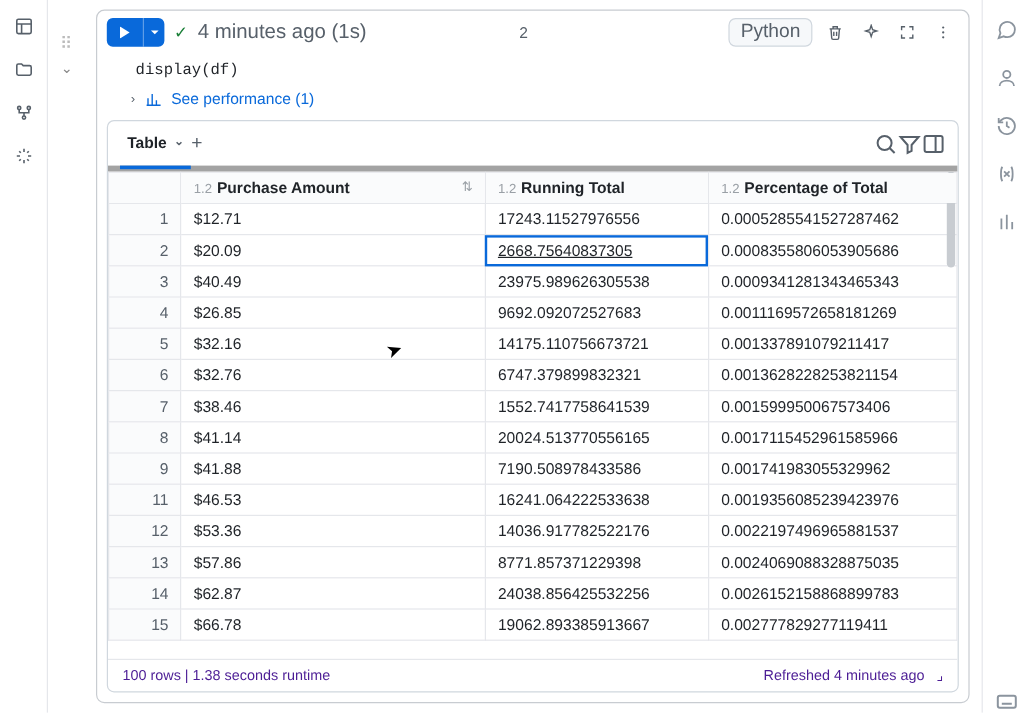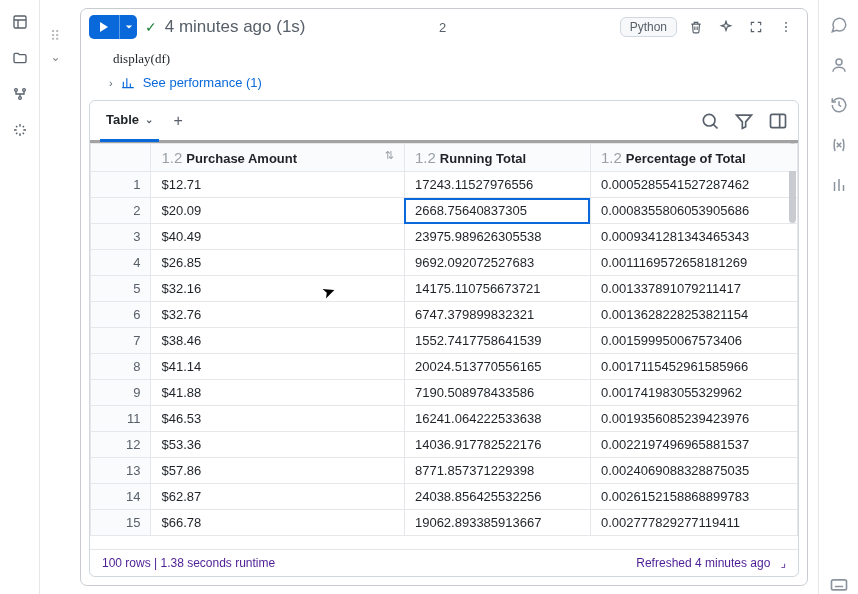--- a/index.html
+++ b/index.html
@@ -63,28 +63,28 @@
   color: #fff;
 }
 .run-dd {
   width: 18px; display: flex; align-items: center; justify-content: center;
   color: #fff; border-left: 1px solid rgba(255,255,255,.35);
 }
 .check { color: #1a7f37; font-size: 14px; }
 .elapsed { color: #57606a; font-size: 17px; }
 .cell-count { flex: 1; text-align: center; color: #57606a; font-size: 13px; }
 .lang-pill {
-  color: #57606a; font-size: 12px;
+  color: #57606a; font-size: 16px;
   border: 1px solid #d0d7de; border-radius: 6px;
   padding: 2px 9px; background: #f6f8fa; margin-left: 40px;
 }
 .cell-tbtn { width: 22px; height: 22px; display: flex; align-items: center; justify-content: center; color: #57606a; cursor: pointer; border-radius: 4px; }
 .code-area {
   padding: 4px 8px 4px 32px;
-  font-family: Liberation Serif, serif;
+  font-family: Liberation Mono, monospace;
   font-size: 13px;
   line-height: 20px;
 }
 .tok-fn { color: #1f2328; }
 .tok-paren { color: #1f2328; }
 .tok-var { color: #1f2328; }
 .perf-row {
   display: flex; align-items: center; gap: 8px;
   padding: 2px 0 8px 28px;
   color: #0969da; font-size: 13px;
@@ -97,22 +97,22 @@
   border-radius: 6px;
   display: flex;
   flex-direction: column;
   flex: 1;
   overflow: hidden;
 }
 .tabbar {
   display: flex; align-items: center;
   height: 42px;
   padding: 0 10px;
-  gap: 14px;
-  border-bottom: 3px solid #a3a3a3;
+  gap: 0;
+  border-bottom: 5px solid #a3a3a3;
 }
 .tab {
   display: flex; align-items: center; gap: 6px;
   height: 42px;
   padding: 0 6px;
   font-size: 13px; font-weight: 600;
   color: #1f2328;
   border-bottom: 3px solid #0969da;
   cursor: pointer;
 }
@@ -131,31 +131,31 @@
   overflow: hidden;
   text-overflow: clip;
 }
 th {
   background: #fafbfc;
   text-align: left;
   font-weight: 400;
   color: #57606a;
   position: sticky; top: 0;
 }
-th .type-tag { color: #9aa0a6; font-size: 15px; margin-right: 4px; }
+th .type-tag { color: #9aa0a6; font-size: 11px; margin-right: 4px; }
 th .col-name { color: #1f2328; font-weight: 600; }
 th.sortable .sort-icon { float: right; color: #9aa0a6; font-size: 11px; }
 col.rownum { width: 52px; }
 col.c1 { width: 218px; }
 col.c2 { width: 160px; }
 col.c3 { width: 178px; }
 td.rownum { text-align: right; color: #57606a; background: #fafbfc; }
 td.amount { }
 td.num { font-variant-numeric: tabular-nums; }
-td.sel { outline: 2px solid #0969da; outline-offset: -2px; }
+td.sel { outline: 2px solid #0969da; outline-offset: -2px; text-decoration: underline; }
 .status-bar {
   display: flex; align-items: center;
   border-top: 1px solid #e5e7eb;
   font-size: 12px; color: #4c1d95;
   padding: 6px 12px;
 }
 .status-bar .spacer { flex: 1; }
 .right-rail {
   width: 40px;
   border-left: 1px solid #e5e7eb;

